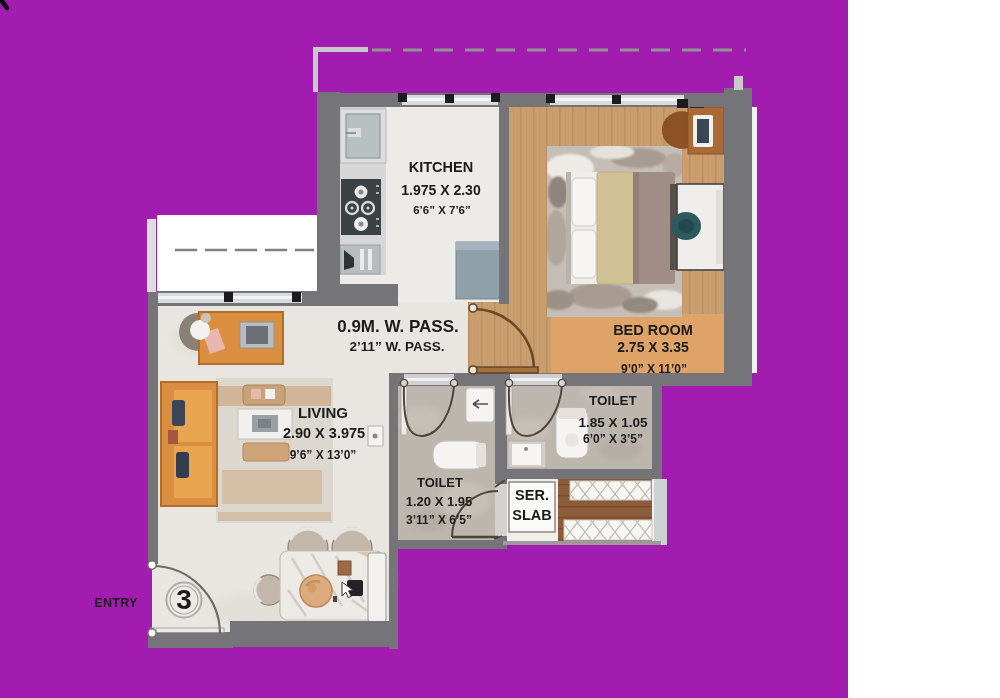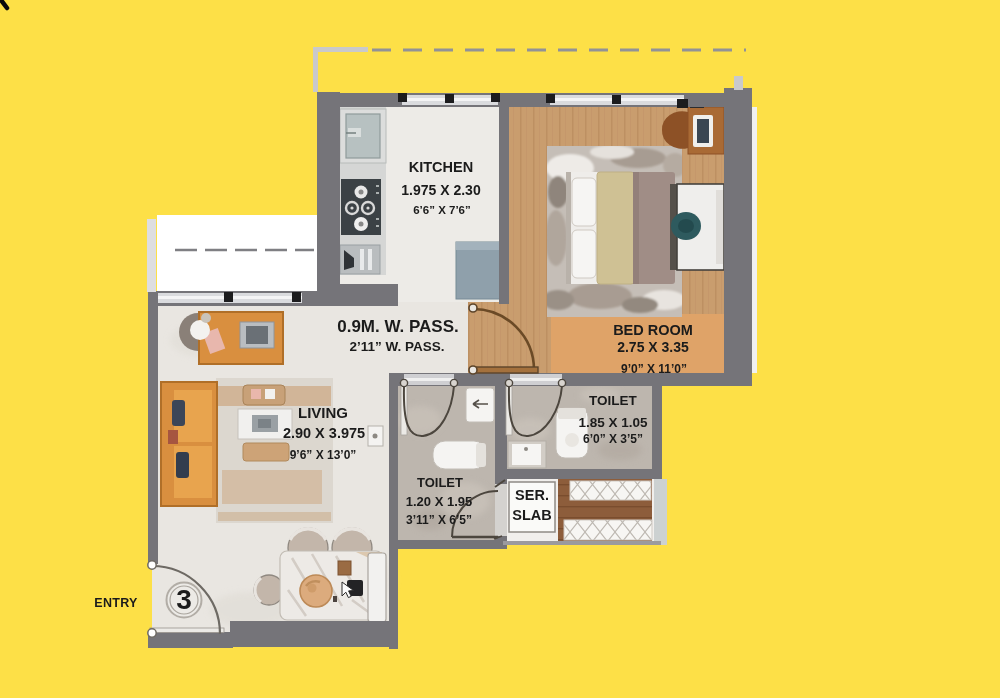--- a/index.html
+++ b/index.html
@@ -1,16 +1,16 @@
 <!DOCTYPE html>
 <html><head>
 <meta charset="utf-8">
 <style>
 html,body{margin:0;padding:0;background:#ffffff;}
-#stage{position:relative;width:1000px;height:698px;overflow:hidden;background:#fde047;
+#stage{position:relative;width:848px;height:698px;overflow:hidden;background:#a21caf;
   font-family:"Liberation Sans", sans-serif;}
 svg{display:block;}
 </style>
 </head>
 <body>
 <div id="stage">
 <svg width="1000" height="698" viewBox="0 0 1000 698">
 <defs>
   <pattern id="wood" width="13" height="40" patternUnits="userSpaceOnUse">
     <rect width="13" height="40" fill="#c99d6e"></rect>

